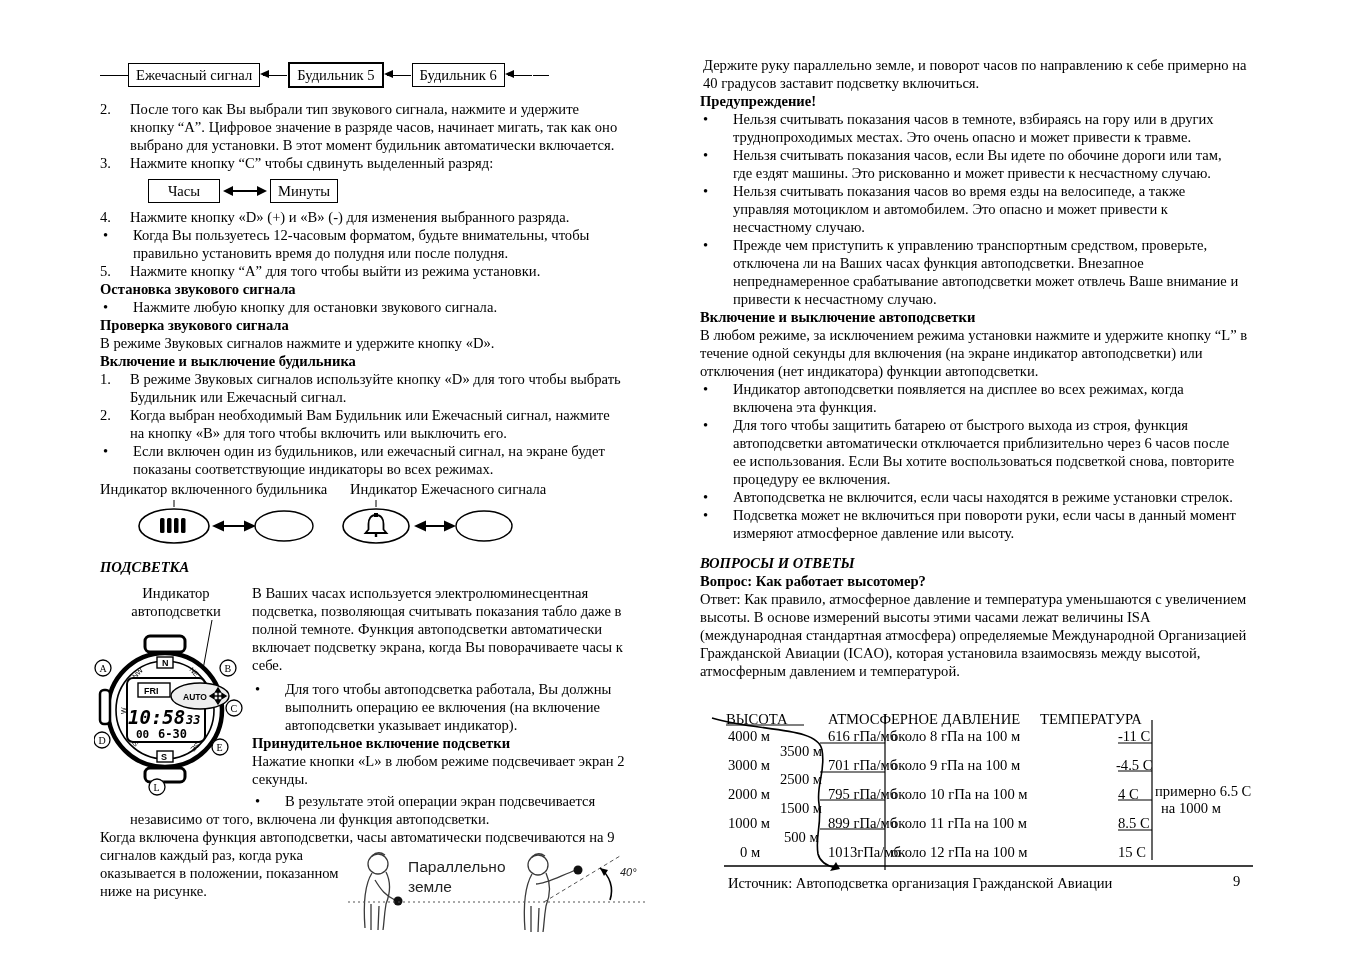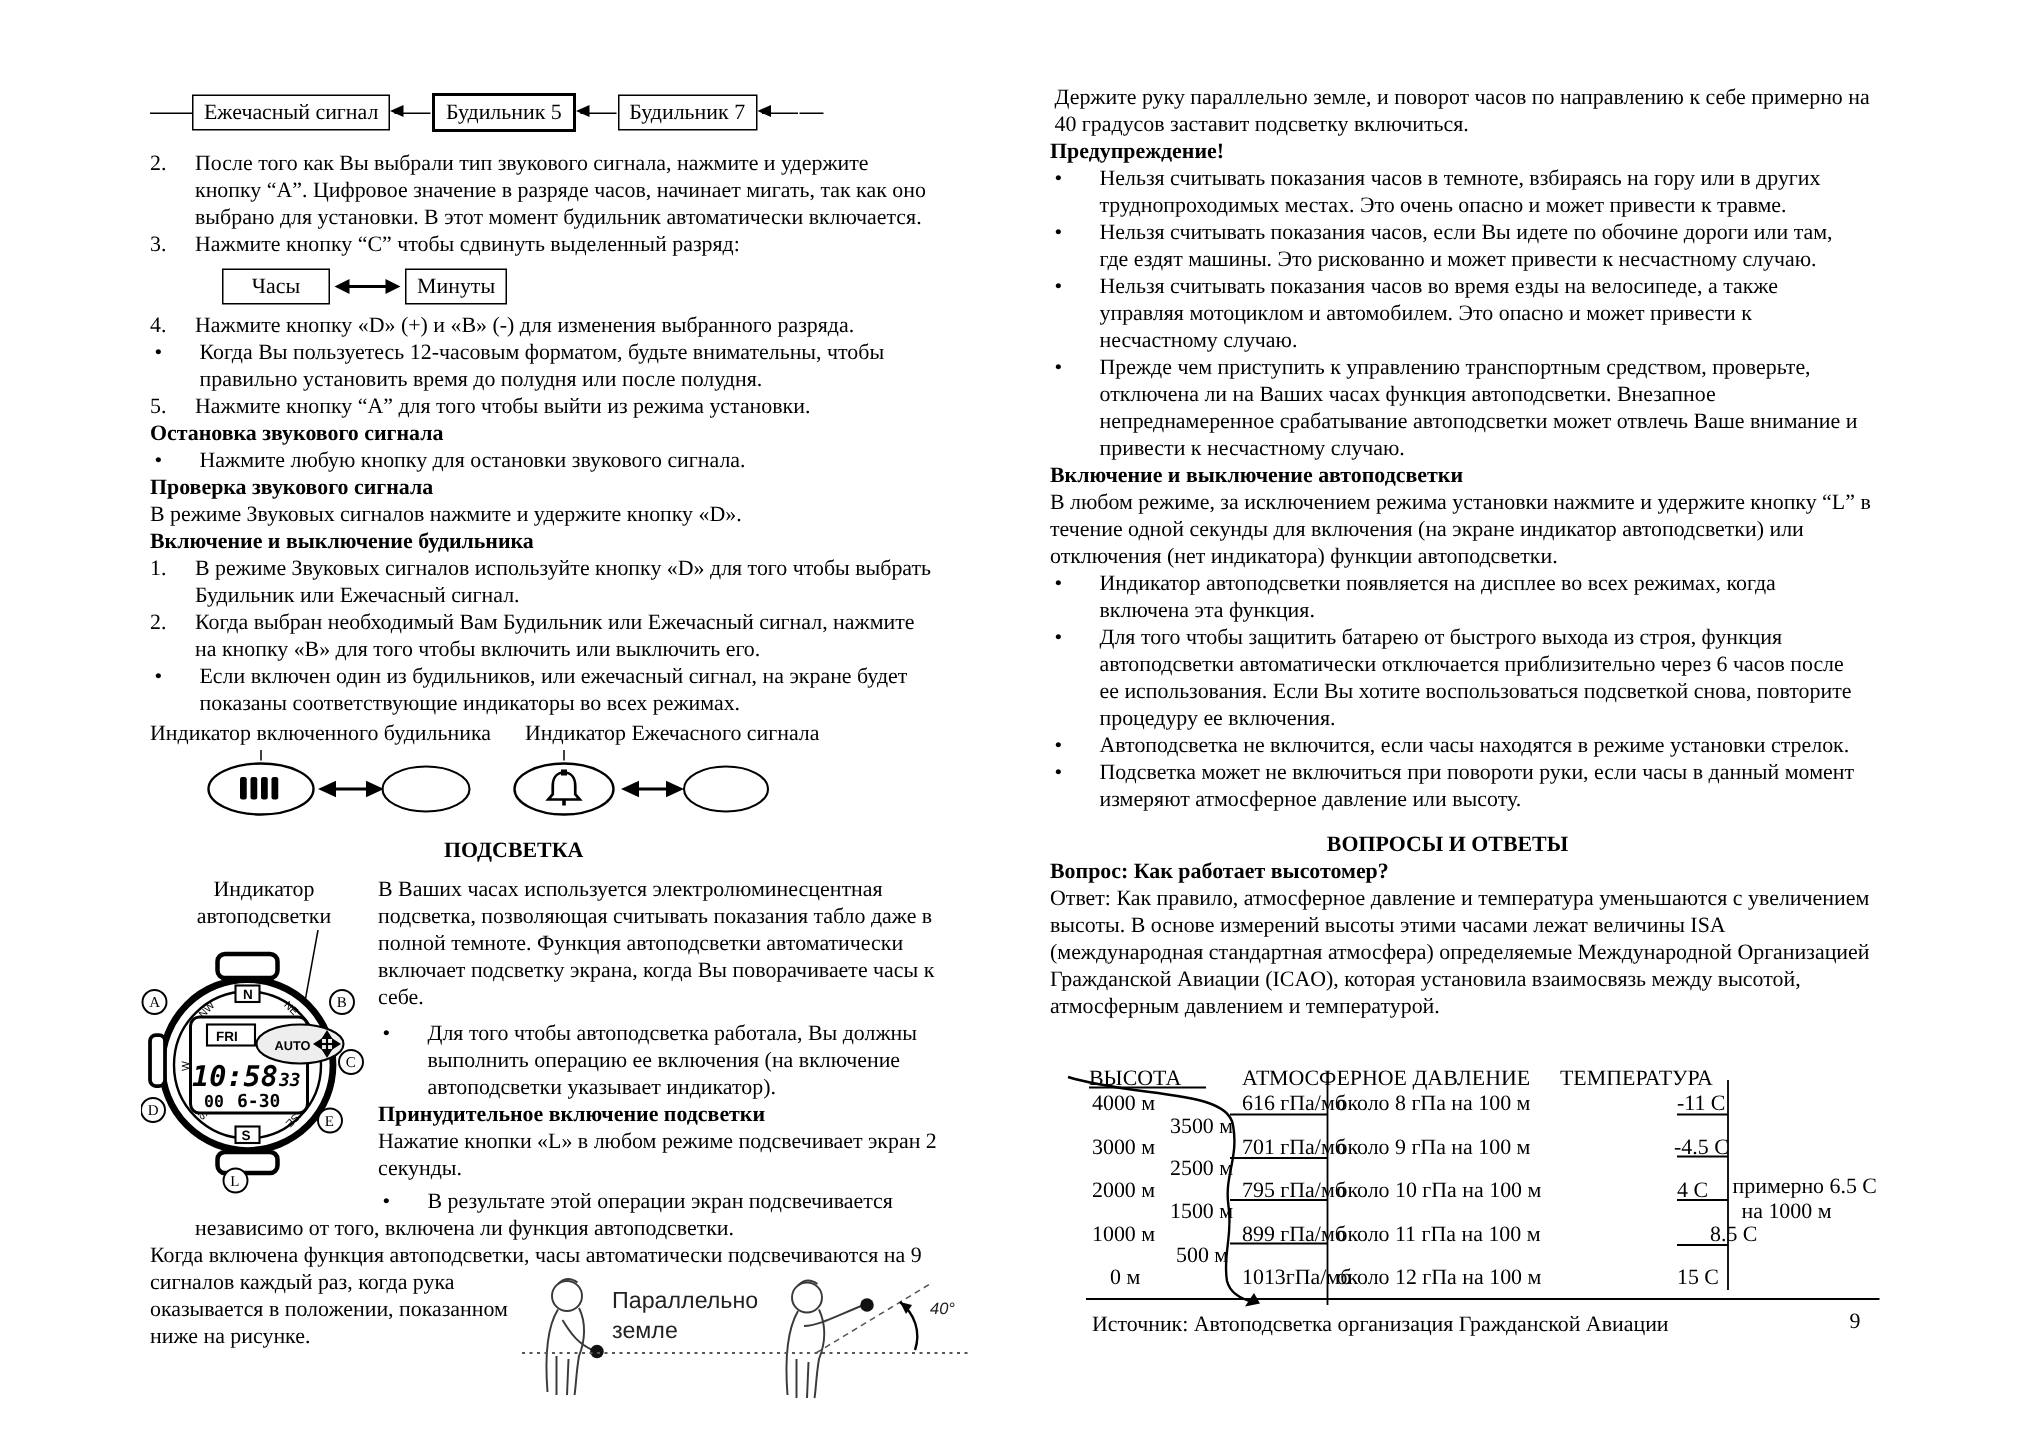--- a/index.html
+++ b/index.html
@@ -5,21 +5,21 @@
   html,body{margin:0;padding:0;}
   body{
     width:1351px;height:954px;background:#ffffff;color:#000;
     font-family:"Liberation Serif","DejaVu Serif",serif;
     font-size:14.6px;line-height:18px;position:relative;overflow:hidden;
   }
   .col{position:absolute;top:0;}
   #col-left{left:100px;top:60px;width:545px;}
   #col-right{left:700px;top:56px;width:548px;}
   .bh{font-weight:bold;}
-  .center{text-align:center;}
+  .center{text-align:left;font-style:italic;}
   .numitem{display:flex;}
   .numitem .num{flex:0 0 30px;}
   .numitem .txt{flex:1;max-width:492px;}
   .bitem{display:flex;}
   .bitem .bul{flex:0 0 30px;padding-left:3px;}
   .bitem .txt{flex:1;max-width:510px;}
   
   .flowrow{display:flex;align-items:center;height:30px;margin-bottom:10px;}
   .fline{width:28px;height:0;border-top:1.6px solid #000;}
   .fbox{border:1.3px solid #000;padding:0 7px;line-height:22px;white-space:nowrap;}
@@ -54,21 +54,21 @@
 <body>
 
 <div id="col-left" class="col">
 
   <div class="flowrow">
     <div class="fline"></div>
     <div class="fbox">Ежечасный сигнал</div>
     <div class="larr"></div>
     <div class="fbox thick">Будильник 5</div>
     <div class="larr"></div>
-    <div class="fbox">Будильник 7</div>
+    <div class="fbox">Будильник 6</div>
     <div class="larr"></div>
     <div class="fline" style="width:16px;"></div>
   </div>
 
   <div class="numitem">
     <span class="num">2.</span>
     <span class="txt">После того как Вы выбрали тип звукового сигнала, нажмите и удержите кнопку “А”. Цифровое значение в разряде часов, начинает мигать, так как оно выбрано для установки. В этот момент будильник автоматически включается.</span>
   </div>
   <div class="numitem">
     <span class="num">3.</span>
@@ -339,21 +339,21 @@
     <span style="left:128px;top:77px;">795 гПа/мб</span>
     <span style="left:191px;top:77px;">около 10 гПа на 100 м</span>
     <span style="left:418px;top:77px;">4 С</span>
     <span style="left:455px;top:74px;">примерно 6.5 С</span>
     <span style="left:461px;top:91px;">на 1000 м</span>
     <span style="left:80px;top:91px;">1500 м</span>
 
     <span style="left:28px;top:106px;">1000 м</span>
     <span style="left:128px;top:106px;">899 гПа/мб</span>
     <span style="left:191px;top:106px;">около 11 гПа на 100 м</span>
-    <span style="left:440px;top:106px;">8.5 С</span>
+    <span style="left:418px;top:106px;">8.5 С</span>
     <span style="left:84px;top:120px;">500 м</span>
 
     <span style="left:40px;top:135px;">0 м</span>
     <span style="left:128px;top:135px;">1013гПа/мб</span>
     <span style="left:191px;top:135px;">около 12 гПа на 100 м</span>
     <span style="left:418px;top:135px;">15 С</span>
 
     <span style="left:28px;top:166px;">Источник: Автоподсветка организация Гражданской Авиации</span>
   </div>
 </div>

